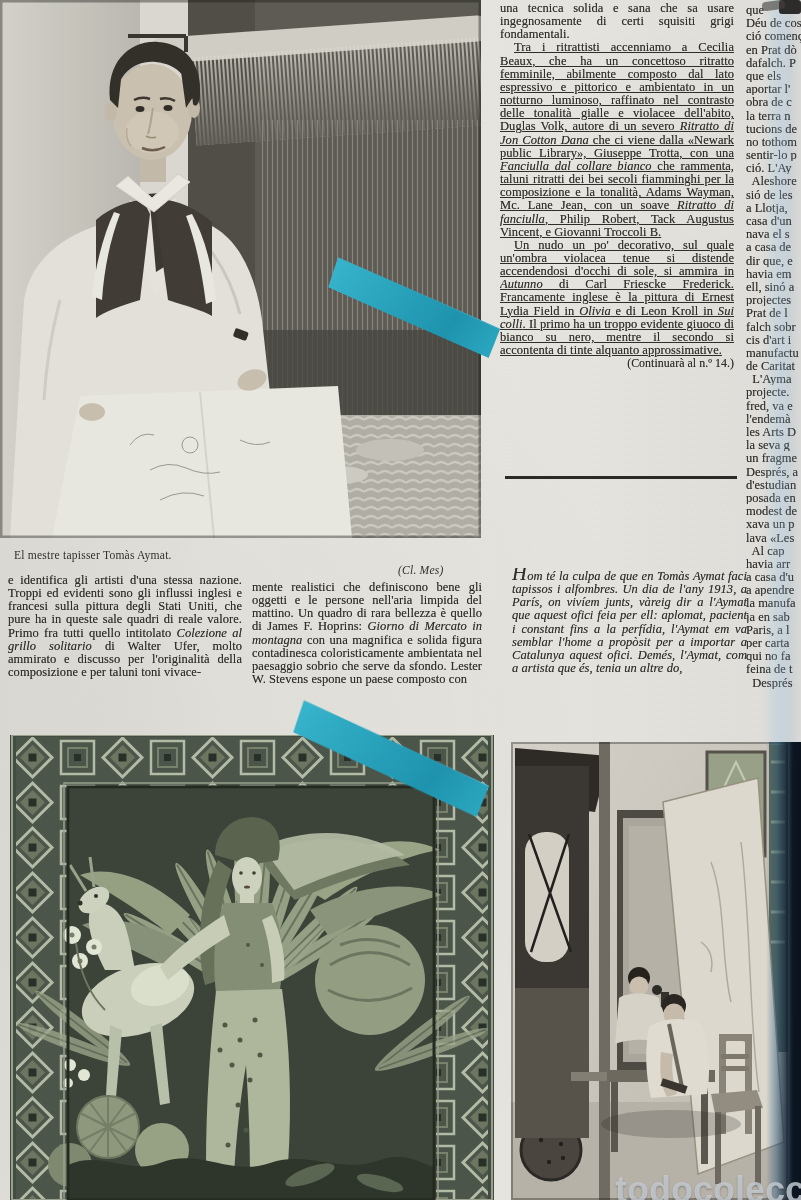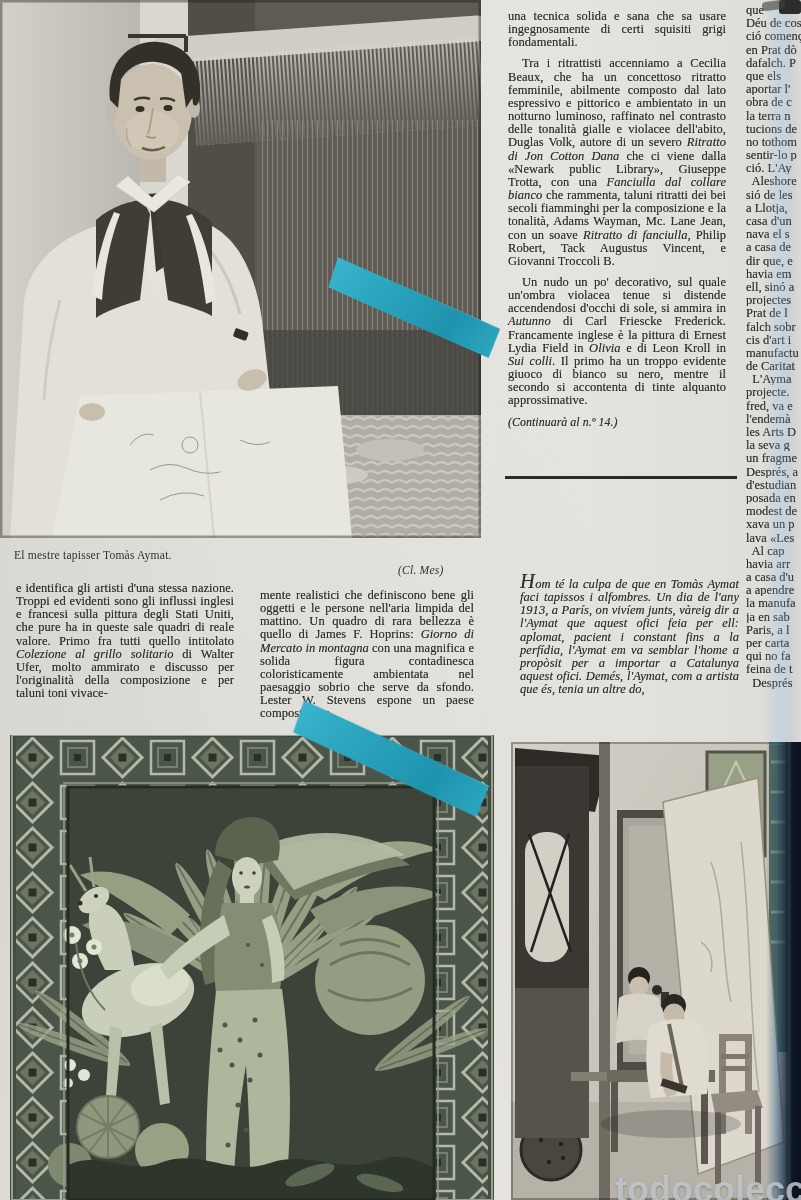--- a/index.html
+++ b/index.html
@@ -9,23 +9,23 @@
       radial-gradient(ellipse at 18% 62%, rgba(0,0,0,0.04), transparent 55%),
       linear-gradient(90deg,#dfddd7,#e7e5df 28%,#e5e3dd 72%,#dddcd8);
     font-family:"Liberation Serif","DejaVu Serif",serif;color:#2f2d29;
   }
   .photo{position:absolute;overflow:hidden;}
   .photo svg{display:block;}
   .body-text{
     position:absolute;font-size:12.5px;line-height:13.15px;text-align:justify;
     letter-spacing:.05px;color:#302e2a;text-shadow:0 0 .35px rgba(48,46,42,.55);
   }
-  .body-text p{margin:8px;}
-  .body-text p.indent{text-indent:14px;}
-  .continua{margin-top:10px;font-style:italic;font-size:11.9px;}
+  .body-text p{margin:0;}
+  .body-text p.indent{text-indent:14px;text-decoration:underline;}
+  .continua{margin-top:10px;text-align:right;font-size:11.9px;}
   .caption{position:absolute;font-size:11.6px;color:#33312d;letter-spacing:.2px;text-align:right;}
   .caption.cl{font-style:italic;}
   .rule{position:absolute;left:505px;top:476px;width:232px;height:3px;background:#2c2a26;}
   .cat-heading{
     position:absolute;left:504px;top:493px;width:242px;
     font-size:15.5px;font-weight:bold;letter-spacing:1.6px;word-spacing:3px;
     line-height:20.5px;white-space:pre-line;color:#23211e;
     padding-left:26px;text-indent:-26px;text-shadow:0 0 .4px rgba(35,33,30,.6);
   }
   .initcap{font-size:20.5px;line-height:10px;letter-spacing:.5px;}

